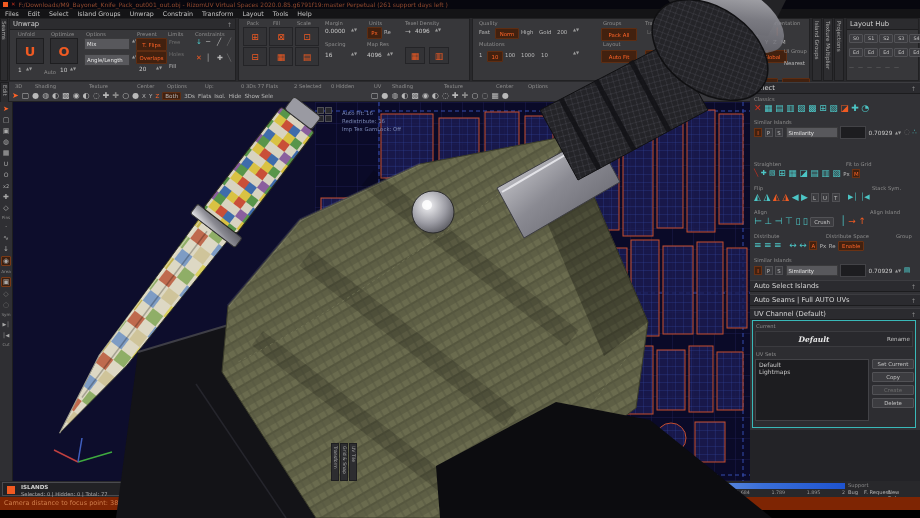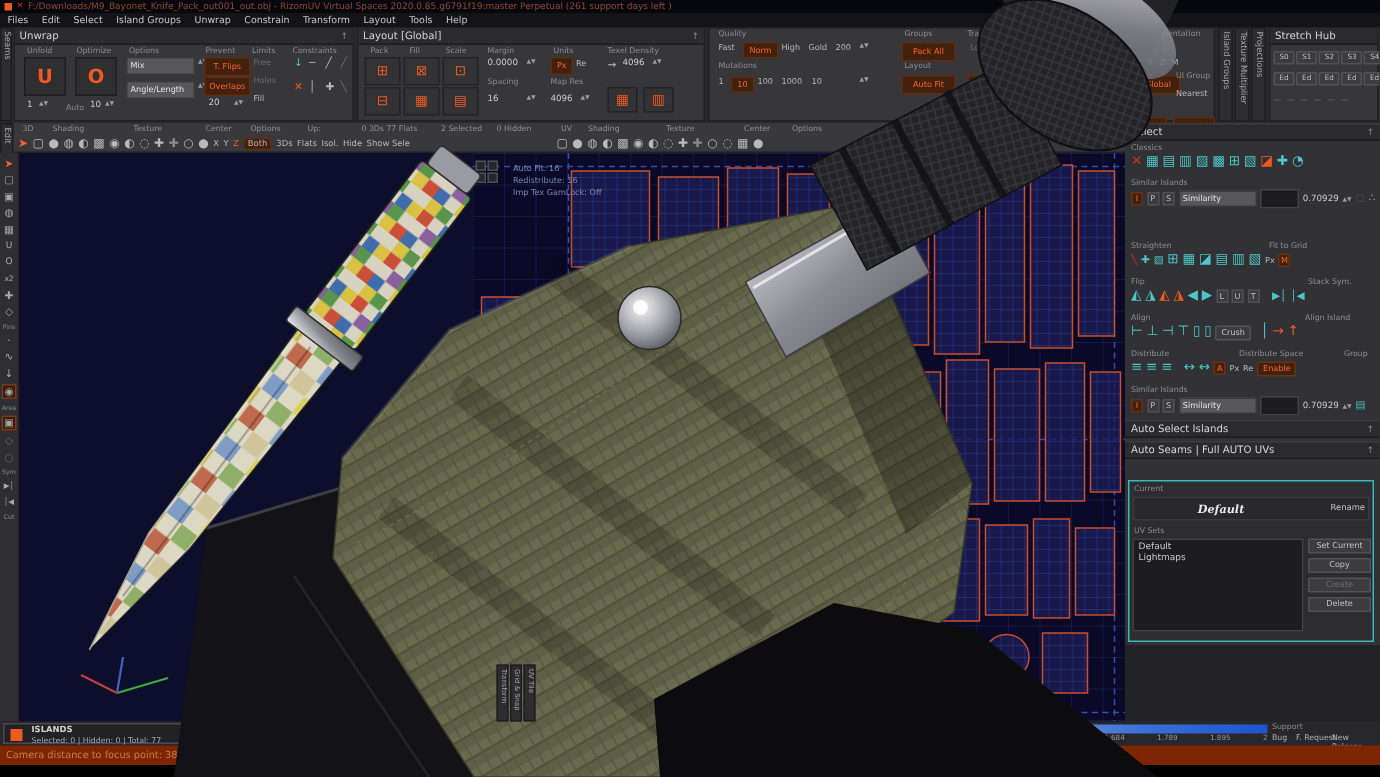--- a/index.html
+++ b/index.html
@@ -148,24 +148,20 @@
         <span class="txt dimt" style="left:217px;top:24px;font-size:7px">╲</span>
         <span class="num" style="left:8px;top:37px">1</span>
         <span class="step" style="left:16px;top:37px">▲▼</span>
         <span class="lbl" style="left:34px;top:39px">Auto</span>
         <span class="num" style="left:50px;top:37px">10</span>
         <span class="step" style="left:60px;top:37px">▲▼</span>
       </div>
     </div>
 
     <div class="panel" style="left:238px;width:232px">
-      <div class="phead">
-          <span>Layout [Global]</span>
-          <span class="pin">↑</span>
-        </div>
       <div class="pbody">
         <span class="lbl" style="left:8px;top:1px">Pack</span>
         <span class="lbl" style="left:34px;top:1px">Fill</span>
         <span class="lbl" style="left:58px;top:1px">Scale</span>
         <span class="lbl" style="left:86px;top:1px">Margin</span>
         <span class="lbl" style="left:130px;top:1px">Units</span>
         <span class="lbl" style="left:166px;top:1px">Texel Density</span>
         <div class="icb oic" style="left:4px;top:8px;width:22px;height:17px">
             <span>⊞</span>
           </div>
@@ -295,21 +291,21 @@
       </div>
     <div class="vtab" style="left:823px;top:0;width:10px;height:63px">
         <span>Texture Multiplier</span>
       </div>
     <div class="vtab" style="left:834px;top:0;width:10px;height:63px">
         <span>Projections</span>
       </div>
 
     <div class="panel" style="left:846px;width:73px">
       <div class="phead">
-          <span>Stretch Hub</span>
+          <span>Layout Hub</span>
         </div>
       <div class="pbody">
         <div class="abs" style="left:2px;top:4px;display:flex;gap:1px">
           <div class="rbtn" style="font-size:4.8px">
               <span>S0</span>
             </div>
           <div class="rbtn" style="font-size:4.8px">
               <span>S1</span>
             </div>
           <div class="rbtn" style="font-size:4.8px">
@@ -661,20 +657,24 @@
     </div>
 
     <div class="rhead" style="top:198px">
         <span>Auto Select Islands</span>
         <span class="pin">↑</span>
       </div>
     <div class="rhead" style="top:212px">
         <span>Auto Seams | Full AUTO UVs</span>
         <span class="pin">↑</span>
       </div>
+    <div class="rhead" style="top:226px">
+        <span>UV Channel (Default)</span>
+        <span class="pin">↑</span>
+      </div>
 
     <div class="uvchbox">
       <span class="rlbl" style="left:3px;top:2px">Current</span>
       <div class="abs" style="left:2px;top:10px;width:158px;height:16px;background:#29292d;border:1px solid #3b3b3f;box-sizing:border-box">
         <span style="position:absolute;left:0;right:40px;text-align:center;top:3px;font-size:7.5px;font-style:italic;font-weight:bold;color:#e8e8e8;font-family:'DejaVu Serif',serif">Default</span>
         <span style="position:absolute;right:2px;top:4px;font-size:5.6px;color:#c2c2c2">Rename</span>
       </div>
       <span class="rlbl" style="left:3px;top:30px">UV Sets</span>
       <div class="uvlist" style="left:2px;top:38px;width:114px;height:62px">
         <div>Default</div>

